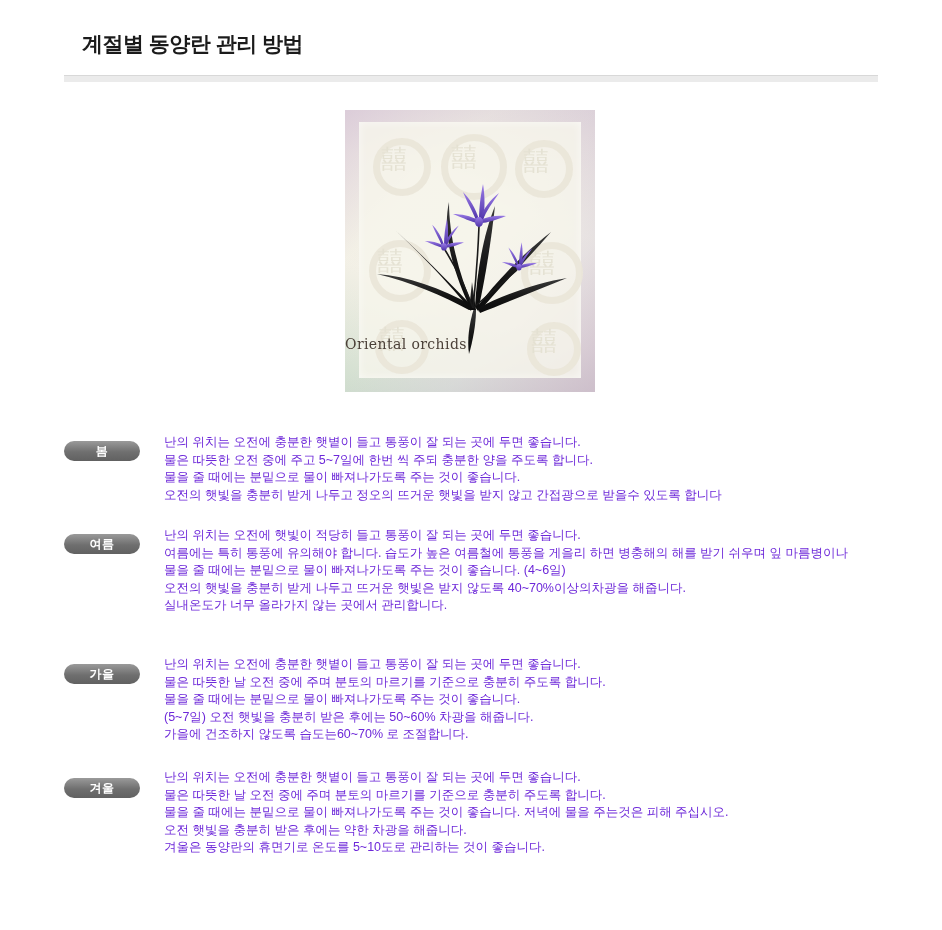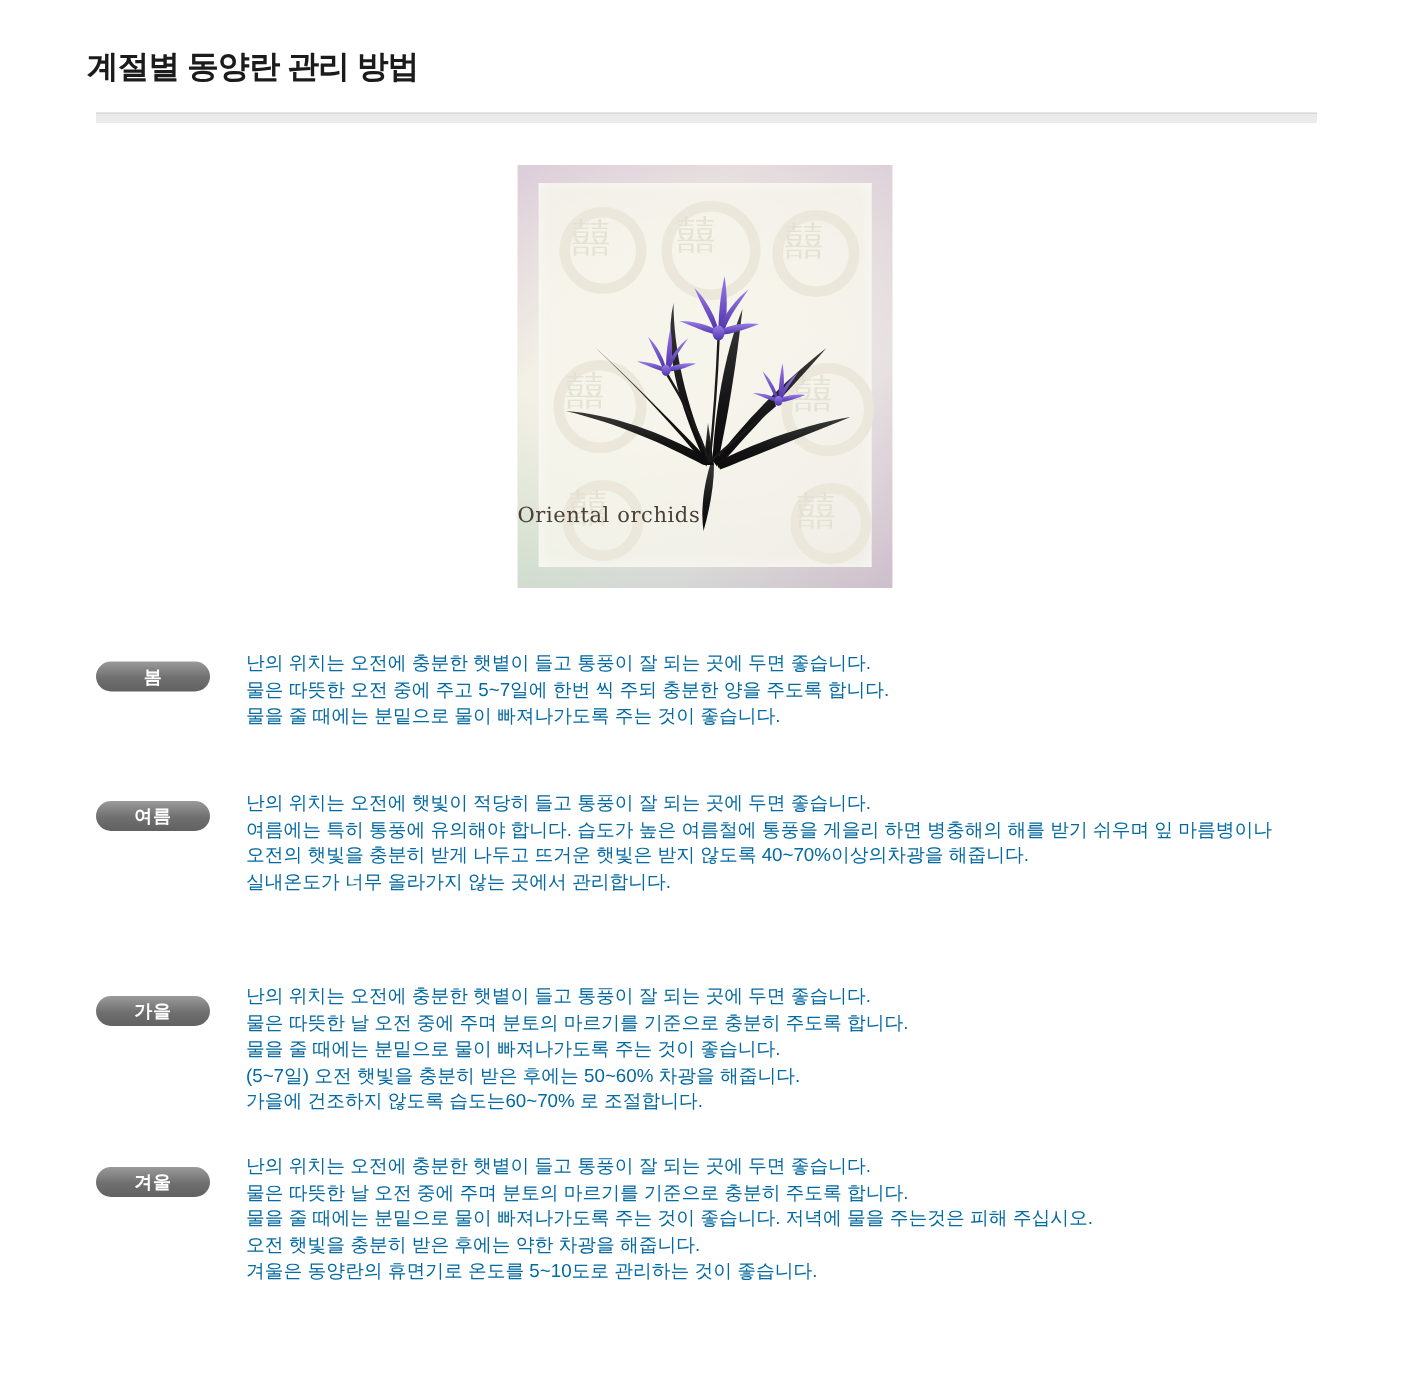--- a/index.html
+++ b/index.html
@@ -16,21 +16,21 @@
   }
   .page {
     position: relative;
     width: 942px;
     height: 930px;
   }
 
   
   .page-title {
     position: absolute;
-    left: 58px;
+    left: 82px;
     top: 30px;
     font-size: 21px;
     font-weight: bold;
     letter-spacing: -0.5px;
     color: #1b1b1b;
   }
   .title-rule {
     position: absolute;
     left: 64px;
     top: 75px;
@@ -118,21 +118,21 @@
     line-height: 20px;
     text-align: center;
     letter-spacing: 0.5px;
   }
   .lines {
     position: absolute;
     left: 164px;
     right: 20px;
     font-size: 12.5px;
     line-height: 17.6px;
-    color: #0369a1;
+    color: #6d28d9;
   }
   .lines p {
     margin: 0;
     white-space: nowrap;
   }
 </style>
 </head>
 <body>
 
 <div class="page">
@@ -220,28 +220,30 @@
 
     <div class="art-caption">Oriental orchids</div>
   </div>
 
   <div class="season" style="top:434px;">
     <div class="badge" style="top:7px;">봄</div>
     <div class="lines">
       <p>난의 위치는 오전에 충분한 햇볕이 들고 통풍이 잘 되는 곳에 두면 좋습니다.</p>
       <p>물은 따뜻한 오전 중에 주고 5~7일에 한번 씩 주되 충분한 양을 주도록 합니다.</p>
       <p>물을 줄 때에는 분밑으로 물이 빠져나가도록 주는 것이 좋습니다.</p>
+      <p>오전의 햇빛을 충분히 받게 나두고 정오의 뜨거운 햇빛을 받지 않고 간접광으로 받을수 있도록 합니다</p>
     </div>
   </div>
 
   <div class="season" style="top:527px;">
     <div class="badge" style="top:7px;">여름</div>
     <div class="lines">
       <p>난의 위치는 오전에 햇빛이 적당히 들고 통풍이 잘 되는 곳에 두면 좋습니다.</p>
       <p>여름에는 특히 통풍에 유의해야 합니다.  습도가 높은 여름철에 통풍을 게을리 하면 병충해의 해를 받기 쉬우며 잎 마름병이나</p>
+      <p>물을 줄 때에는 분밑으로 물이 빠져나가도록 주는 것이 좋습니다. (4~6일)</p>
       <p>오전의 햇빛을 충분히 받게 나두고 뜨거운 햇빛은 받지 않도록 40~70%이상의차광을 해줍니다.</p>
       <p>실내온도가 너무 올라가지 않는 곳에서 관리합니다.</p>
     </div>
   </div>
 
   <div class="season" style="top:656px;">
     <div class="badge" style="top:8px;text-align:center;">가을</div>
     <div class="lines">
       <p>난의 위치는 오전에 충분한 햇볕이 들고 통풍이 잘 되는 곳에 두면 좋습니다.</p>
       <p>물은 따뜻한 날 오전 중에 주며 분토의 마르기를 기준으로 충분히 주도록 합니다.</p>

